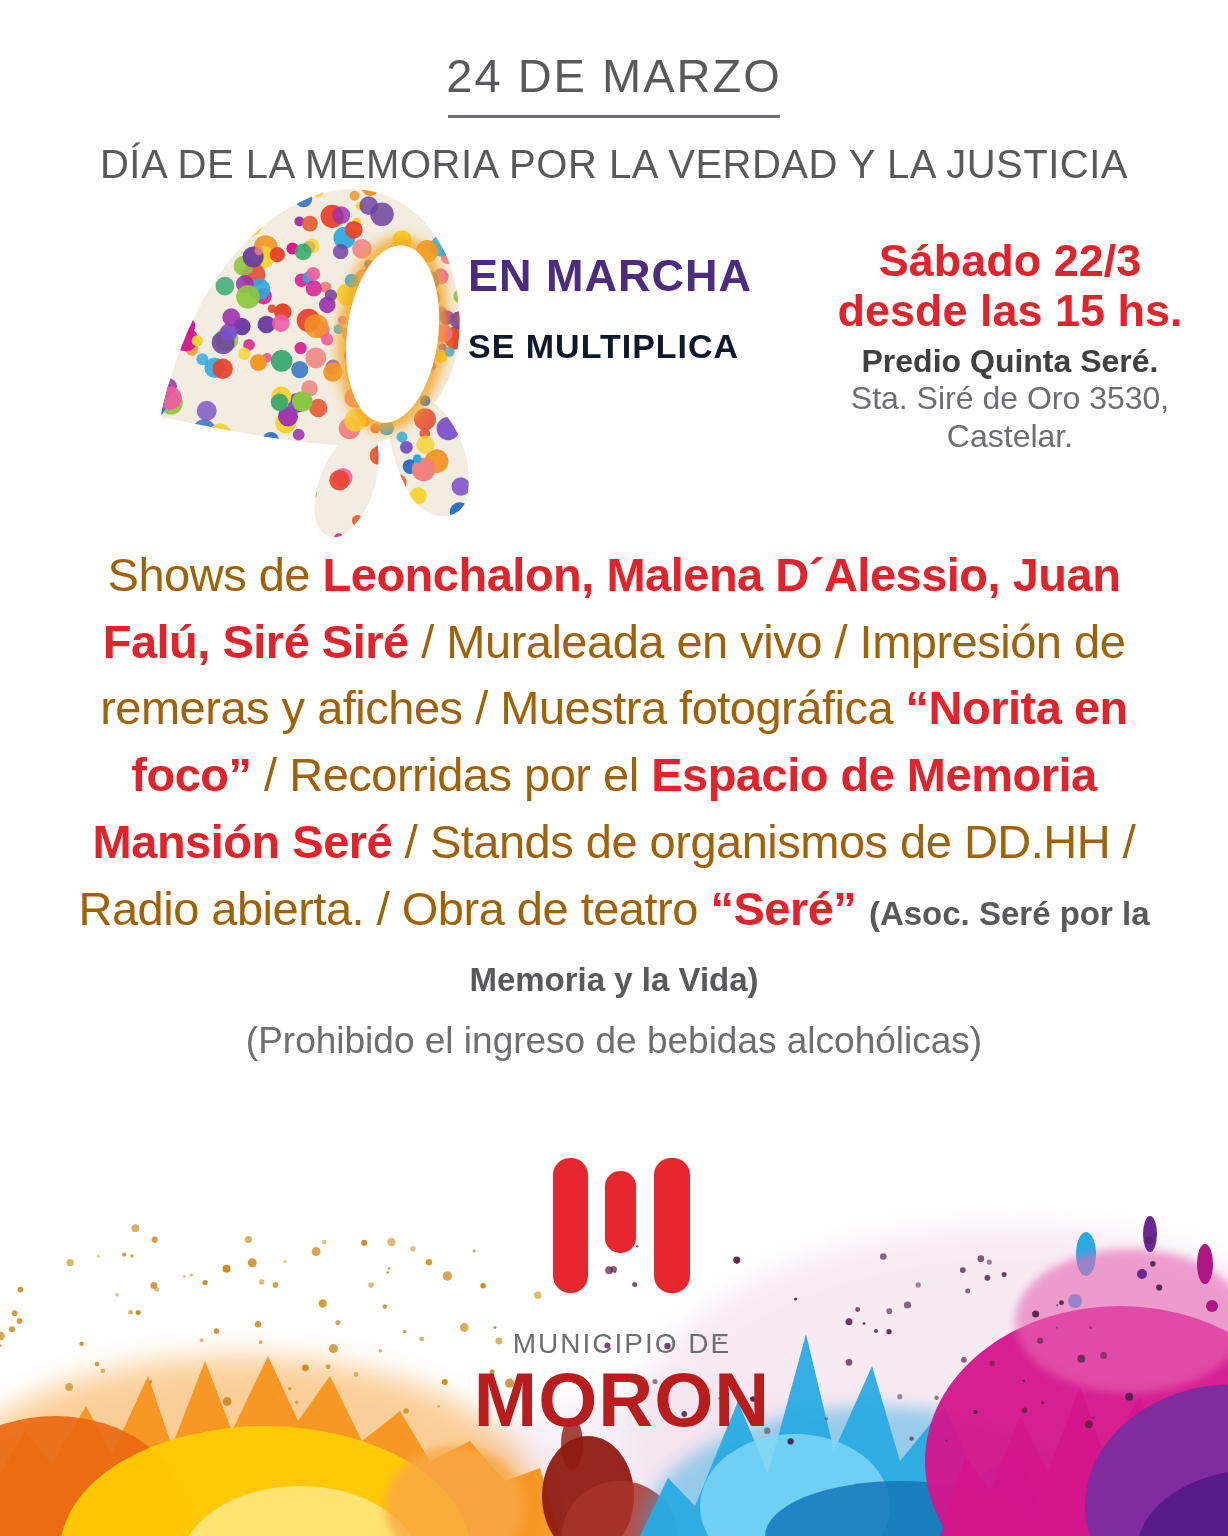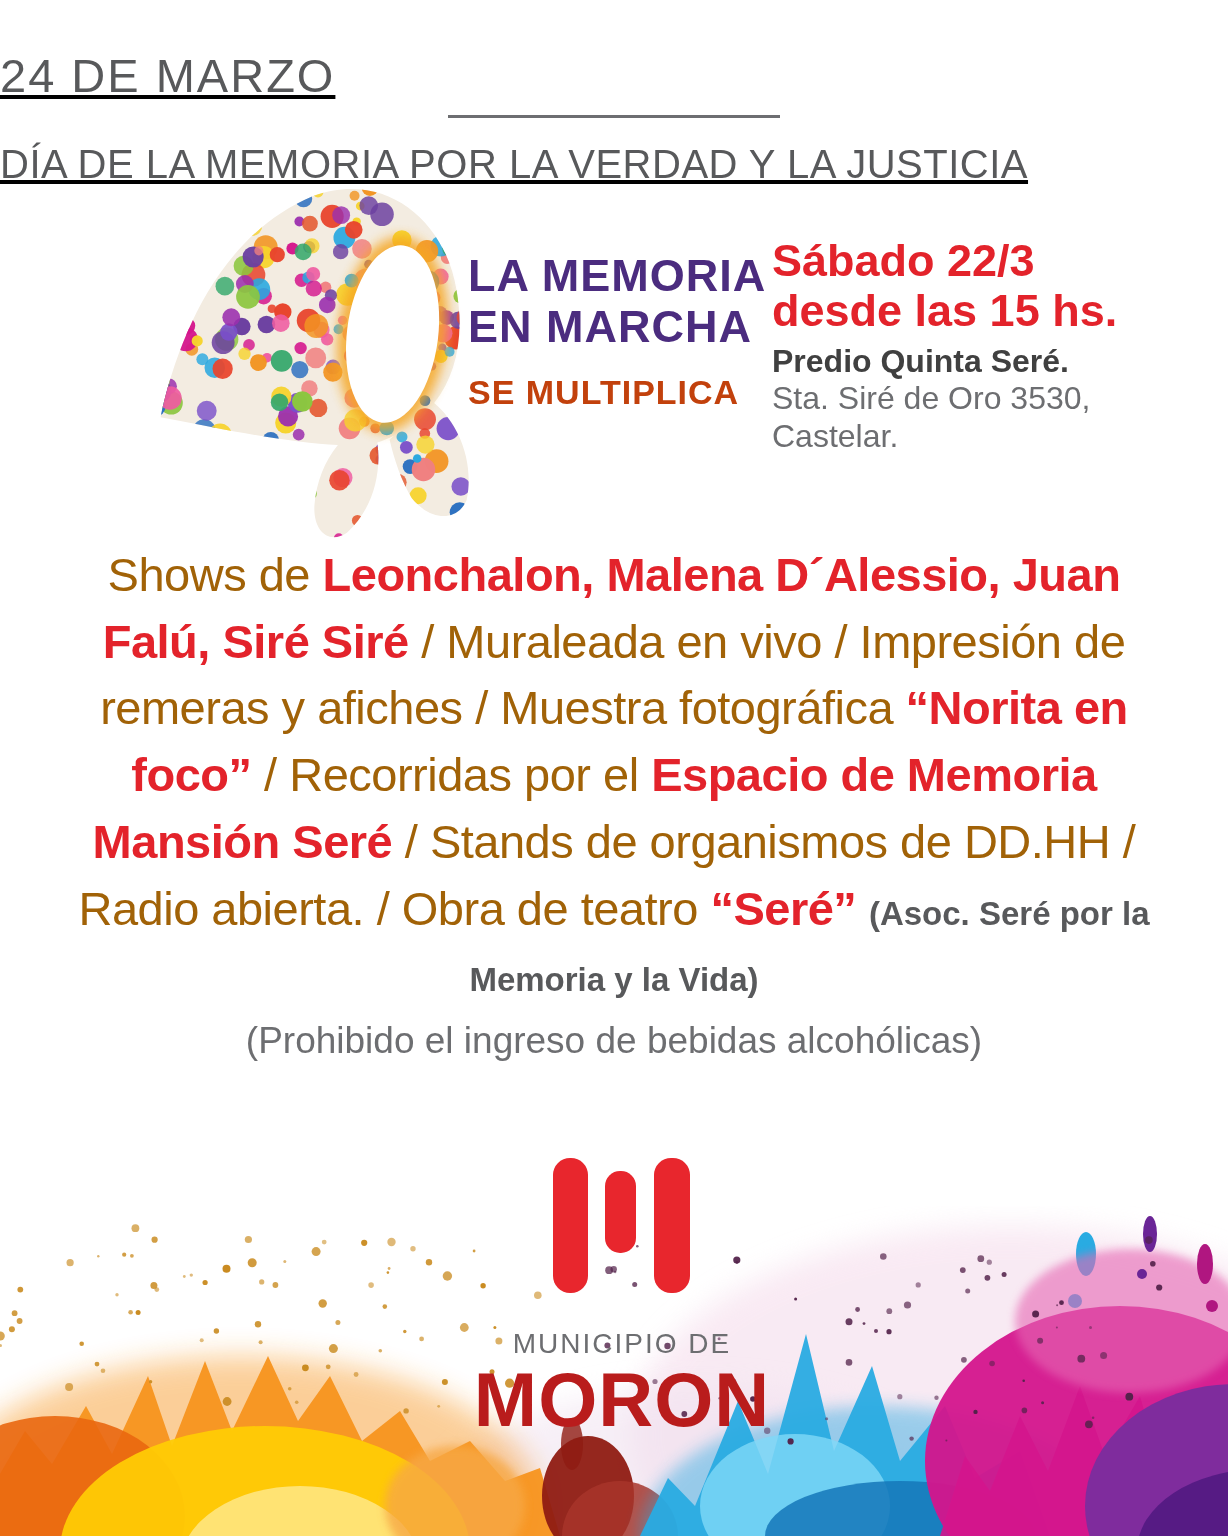--- a/index.html
+++ b/index.html
@@ -14,21 +14,21 @@
   .poster{
     position:absolute;inset:0;
     width:1228px;height:1536px;
     background:#ffffff;
     overflow:hidden;
   }
 
   
   .header{
     position:absolute;top:48px;left:0;width:1228px;
-    text-align:left;z-index:3;text-decoration:underline;
+    text-align:center;z-index:3;
   }
   .date-title{
     font-size:47px;
     color:#58595b;
     letter-spacing:2px;
     font-weight:400;
   }
   .title-underline{
     width:332px;height:0;
     border-top:3px solid #6d6e71;
@@ -50,28 +50,28 @@
     position:absolute;left:468px;top:250px;width:330px;z-index:2;
   }
   .campaign-title{
     color:#4b2c7f;
     font-weight:800;
     font-size:45px;
     line-height:1.14;
     letter-spacing:1px;
   }
   .campaign-tagline{
-    margin-top:20px;
-    color:#c2410c;
+    margin-top:26px;
+    color:#0f172a;
     font-weight:700;
     font-size:34px;
     letter-spacing:1px;
   }
   .event{
-    position:absolute;left:772px;top:236px;width:420px;z-index:2;
+    position:absolute;left:800px;top:236px;width:420px;z-index:2;text-align:center;
   }
   .event-when{
     color:#e3232b;
     font-weight:800;
     font-size:45px;
     line-height:1.1;
     letter-spacing:0px;
   }
   .event-venue{
     margin-top:8px;
@@ -419,21 +419,20 @@
             <circle cx="279.4" cy="259.0" r="9.0" fill="#f6d32d" opacity="0.82"></circle>
             <circle cx="211.0" cy="160.6" r="7.6" fill="#35a86b" opacity="0.94"></circle>
           </g>
       </g>
       <ellipse transform="rotate(7 247 150)" cx="247" cy="150" rx="54" ry="97" fill="#f5a623" opacity="0.85" filter="url(#scarfGlow)"></ellipse>
       <ellipse transform="rotate(7 247 150)" cx="247" cy="150" rx="45" ry="88" fill="#ffffff"></ellipse>
     </svg>
   </div>
 
   <div class="campaign">
-    <div class="campaign-title">LA MEMORIA</div>
     <div class="campaign-title">EN MARCHA</div>
     <div class="campaign-tagline">SE MULTIPLICA</div>
   </div>
 
   <div class="event">
     <div class="event-when">Sábado 22/3</div>
     <div class="event-when">desde las 15 hs.</div>
     <div class="event-venue">Predio Quinta Seré.</div>
     <div class="event-address">Sta. Siré de Oro 3530,</div>
     <div class="event-address">Castelar.</div>

